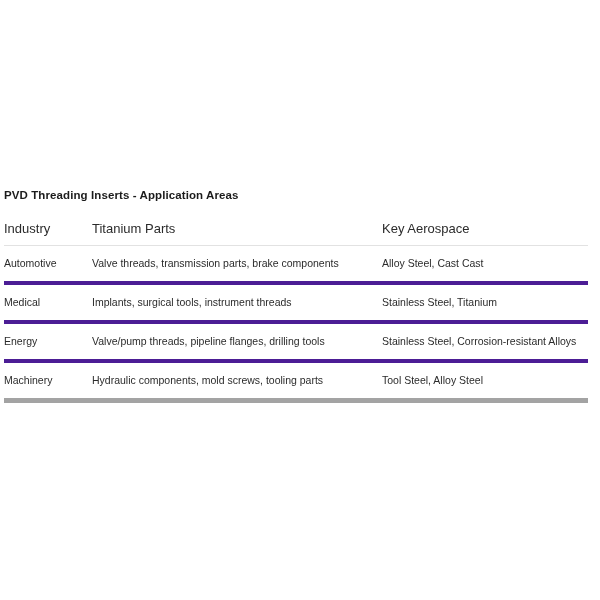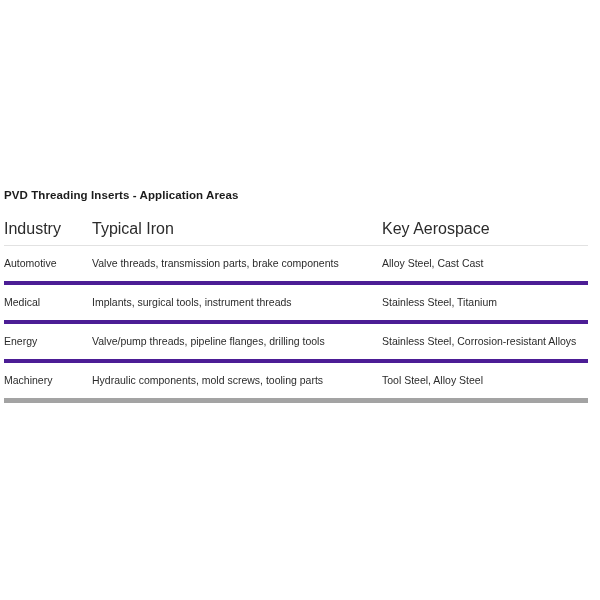--- a/index.html
+++ b/index.html
@@ -34,21 +34,21 @@
     margin: 0 0 20px 0;
     line-height: 14px;
   }
   table.data-table {
     width: 100%;
     border-collapse: collapse;
     table-layout: fixed;
   }
   table.data-table th {
     text-align: left;
-    font-size: 16px;
+    font-size: 13px;
     font-weight: normal;
     color: #2b2b2b;
     padding: 0 8px 10px 0;
     border-bottom: 1px solid #e2e2e2;
     vertical-align: top;
     line-height: 13px;
   }
   table.data-table td {
     text-align: left;
     font-size: 10.5px;
@@ -77,21 +77,21 @@
 
     <table class="data-table">
       <colgroup>
         <col class="col-industry">
         <col class="col-parts">
         <col class="col-materials">
       </colgroup>
       <thead>
         <tr>
           <th>Industry</th>
-          <th>Typical Iron</th>
+          <th>Titanium Parts</th>
           <th>Key Aerospace</th>
         </tr>
       </thead>
       <tbody>
         <tr>
           <td>Automotive</td>
           <td>Valve threads, transmission parts, brake components</td>
           <td>Alloy Steel, Cast Cast</td>
         </tr>
         <tr>

